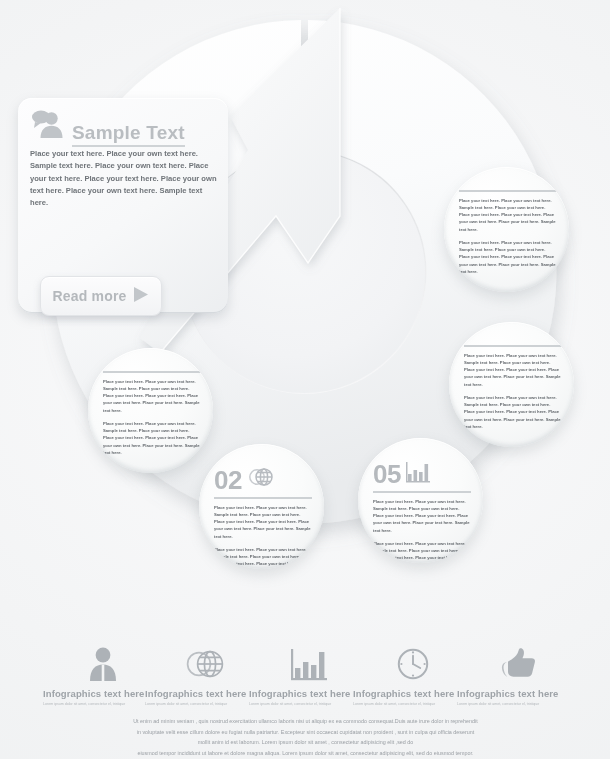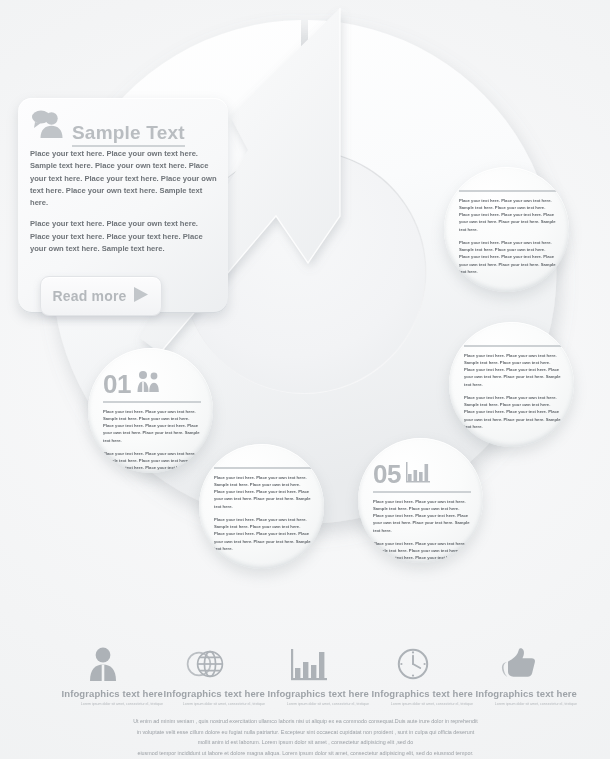--- a/index.html
+++ b/index.html
@@ -65,21 +65,21 @@
   }
   .node-inner{position:absolute;left:12%;right:10%;top:15%;}
   .node-head{display:flex;align-items:flex-end;gap:4px;height:30px;}
   .node-num{font-size:26px;font-weight:bold;color:#b5b9bd;line-height:.95;letter-spacing:-.5px;}
   .node-rule{height:2px;background:#cdd1d4;margin:4px 0 5px 0;}
   .node-text{font-size:4.2px;color:#62676c;line-height:1.72;font-weight:bold;}
   .node-text p{margin:0 0 6px 0;}
 
   
   .icon-row{position:absolute;left:0;top:646px;width:610px;height:66px;}
-  .icon-cell{position:absolute;top:0;width:120px;text-align:right;}
+  .icon-cell{position:absolute;top:0;width:120px;text-align:left;}
   .icon-glyph{height:36px;display:flex;align-items:center;justify-content:center;}
   .icon-label{font-size:9.5px;font-weight:bold;color:#9ea3a8;margin-top:6px;letter-spacing:.1px;}
   .icon-sub{font-size:3.6px;color:#b4b8bc;margin-top:3px;line-height:1.3;}
 
   
   .footer-copy{
     position:absolute;left:78px;top:716px;width:455px;
     text-align:center;font-size:5.4px;color:#9a9fa4;line-height:1.95;
   }
   .footer-copy p{margin:0;}
@@ -146,57 +146,58 @@
           <circle cx="21.5" cy="9.5" r="6.2" fill="#c0c4c8"></circle>
 
           <path d="M10.5 29 C10.5 20.5 15.5 16.8 21.5 16.8 C27.5 16.8 32.5 20.5 32.5 29 Z" fill="#c0c4c8"></path>
         </svg>
       </span>
       <span class="panel-title">Sample Text</span>
     </div>
 
     <div class="panel-body">
       <p>Place your  text here. Place your own text here. Sample text here. Place your own text here. Place your  text here. Place your  text here. Place your own text here. Place your own text here. Sample text here.</p>
-      <p>Place your  text here. Place your own text here. Place your  text here. Place your  text here. Place your own text here. Sample text here.</p>
     </div>
   </div>
 
   <div class="readmore">
     <span>Read more</span>
     <span>
       <svg width="19" height="19" viewBox="0 0 19 19" aria-hidden="true">
         <path d="M3 2 L17 9.5 L3 17 Z" fill="#c2c6ca"></path>
       </svg>
     </span>
   </div>
 
   <div class="node" style="left:88px;top:348px;width:125px;height:125px;">
     <div class="node-inner">
+      <div class="node-rule"></div>
+      <div class="node-text">
+        <p>Place your text here. Place your own text here. Sample text here. Place your own text here. Place your text here. Place your text here. Place your own text here. Place your text here. Sample text here.</p>
+        <p>Place your text here. Place your own text here. Sample text here. Place your own text here. Place your text here. Place your text here. Place your own text here. Place your text here. Sample text here.</p>
+      </div>
+    </div>
+  </div>
+
+  <div class="node" style="left:199px;top:444px;width:125px;height:125px;">
+    <div class="node-inner">
       <div class="node-head">
-        <span class="node-num">01</span>
+        <span class="node-num">02</span>
         <span>
-          <svg width="27" height="24" viewBox="0 0 27 24" aria-hidden="true">
-            <circle cx="8" cy="6" r="4" fill="#b7bbc0"></circle>
-            <path d="M2.5 23 C2.5 15.5 5 12.5 8 12.5 C11 12.5 13.5 15.5 13.5 23 Z" fill="#b7bbc0"></path>
-            <circle cx="19" cy="7" r="3.4" fill="#b7bbc0"></circle>
-            <path d="M14.2 23 C14.2 16.5 16.3 13.8 19 13.8 C21.7 13.8 23.8 16.5 23.8 23 Z" fill="#b7bbc0"></path>
-            <rect x="7.1" y="12.5" width="1.8" height="10.5" fill="#f3f4f5"></rect>
+          <svg width="28" height="24" viewBox="0 0 28 24" aria-hidden="true">
+            <g fill="none" stroke="#b7bbc0" stroke-width="1.5">
+              <circle cx="18" cy="12" r="8"></circle>
+              <ellipse cx="18" cy="12" rx="3.6" ry="8"></ellipse>
+              <line x1="10" y1="12" x2="26" y2="12"></line>
+              <path d="M11.2 7.6 H24.8 M11.2 16.4 H24.8"></path>
+              <circle cx="11" cy="12" r="7.2" opacity=".75"></circle>
+            </g>
           </svg>
         </span>
       </div>
-      <div class="node-rule"></div>
-      <div class="node-text">
-        <p>Place your text here. Place your own text here. Sample text here. Place your own text here. Place your text here. Place your text here. Place your own text here. Place your text here. Sample text here.</p>
-        <p>Place your text here. Place your own text here. Sample text here. Place your own text here. Place your text here. Place your text here. Place your own text here. Place your text here. Sample text here.</p>
-      </div>
-    </div>
-  </div>
-
-  <div class="node" style="left:199px;top:444px;width:125px;height:125px;">
-    <div class="node-inner">
       <div class="node-rule"></div>
       <div class="node-text">
         <p>Place your text here. Place your own text here. Sample text here. Place your own text here. Place your text here. Place your text here. Place your own text here. Place your text here. Sample text here.</p>
         <p>Place your text here. Place your own text here. Sample text here. Place your own text here. Place your text here. Place your text here. Place your own text here. Place your text here. Sample text here.</p>
       </div>
     </div>
   </div>
 
   <div class="node" style="left:358px;top:438px;width:125px;height:125px;">
     <div class="node-inner">

